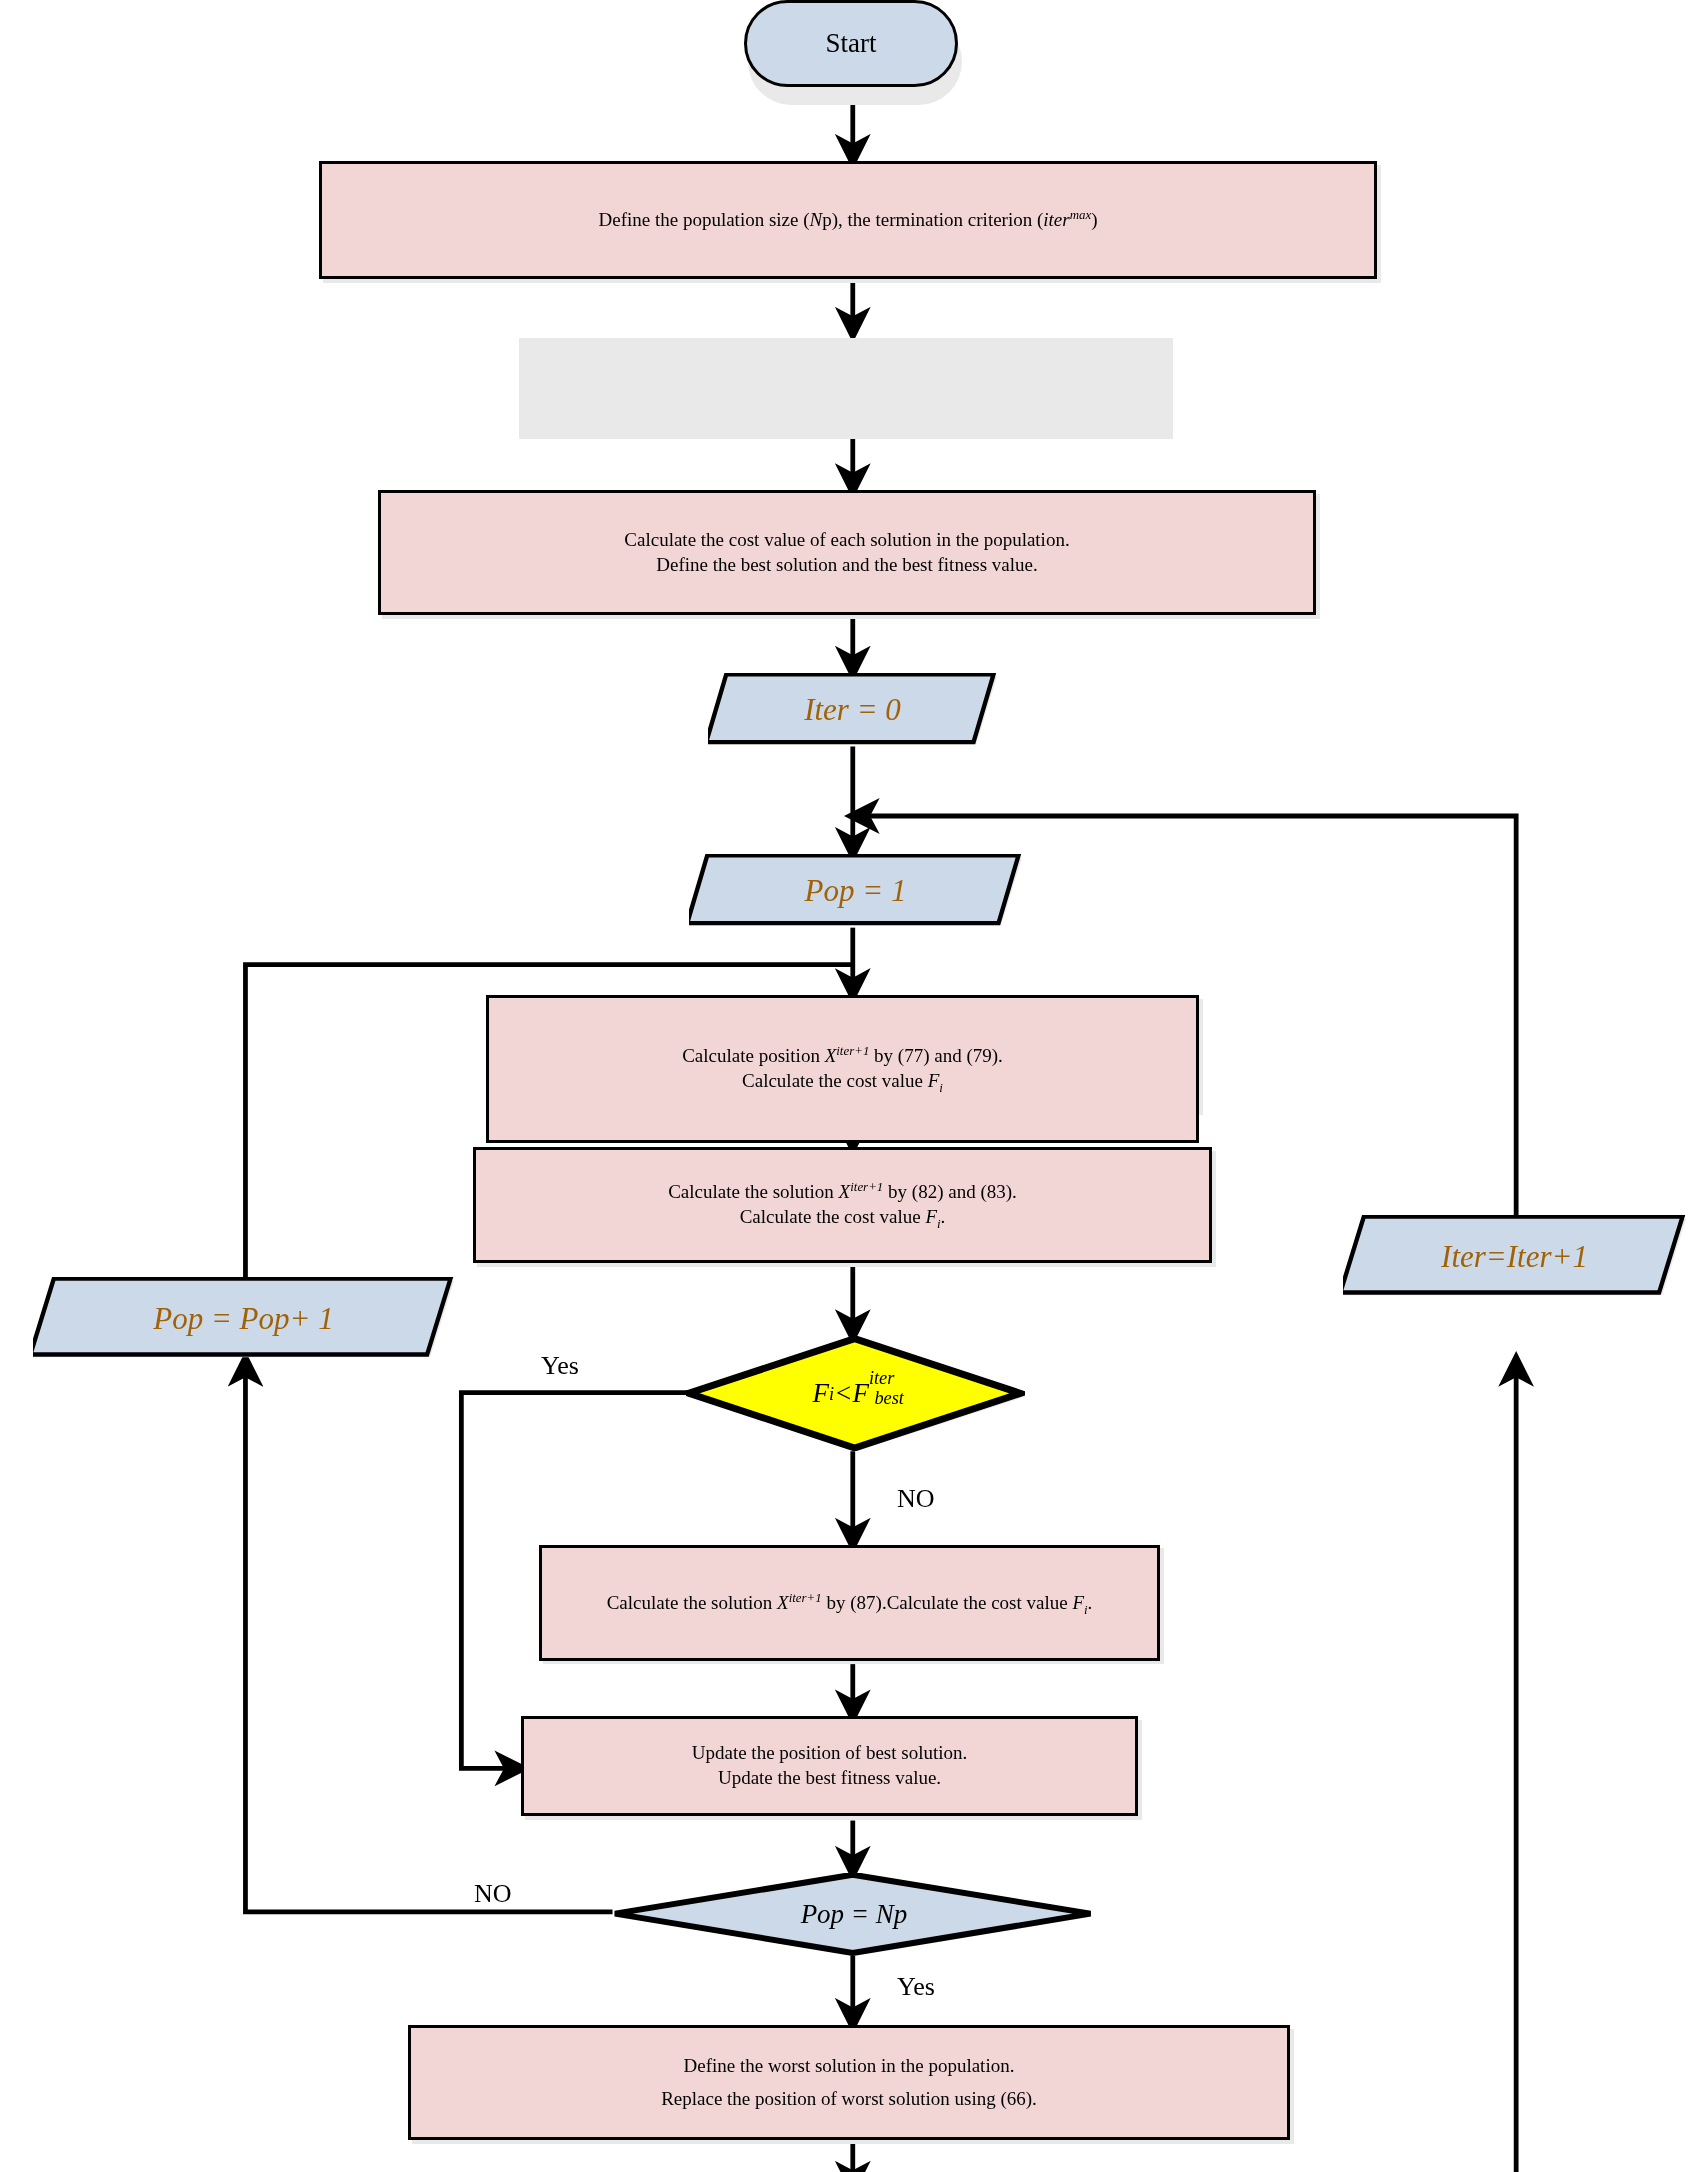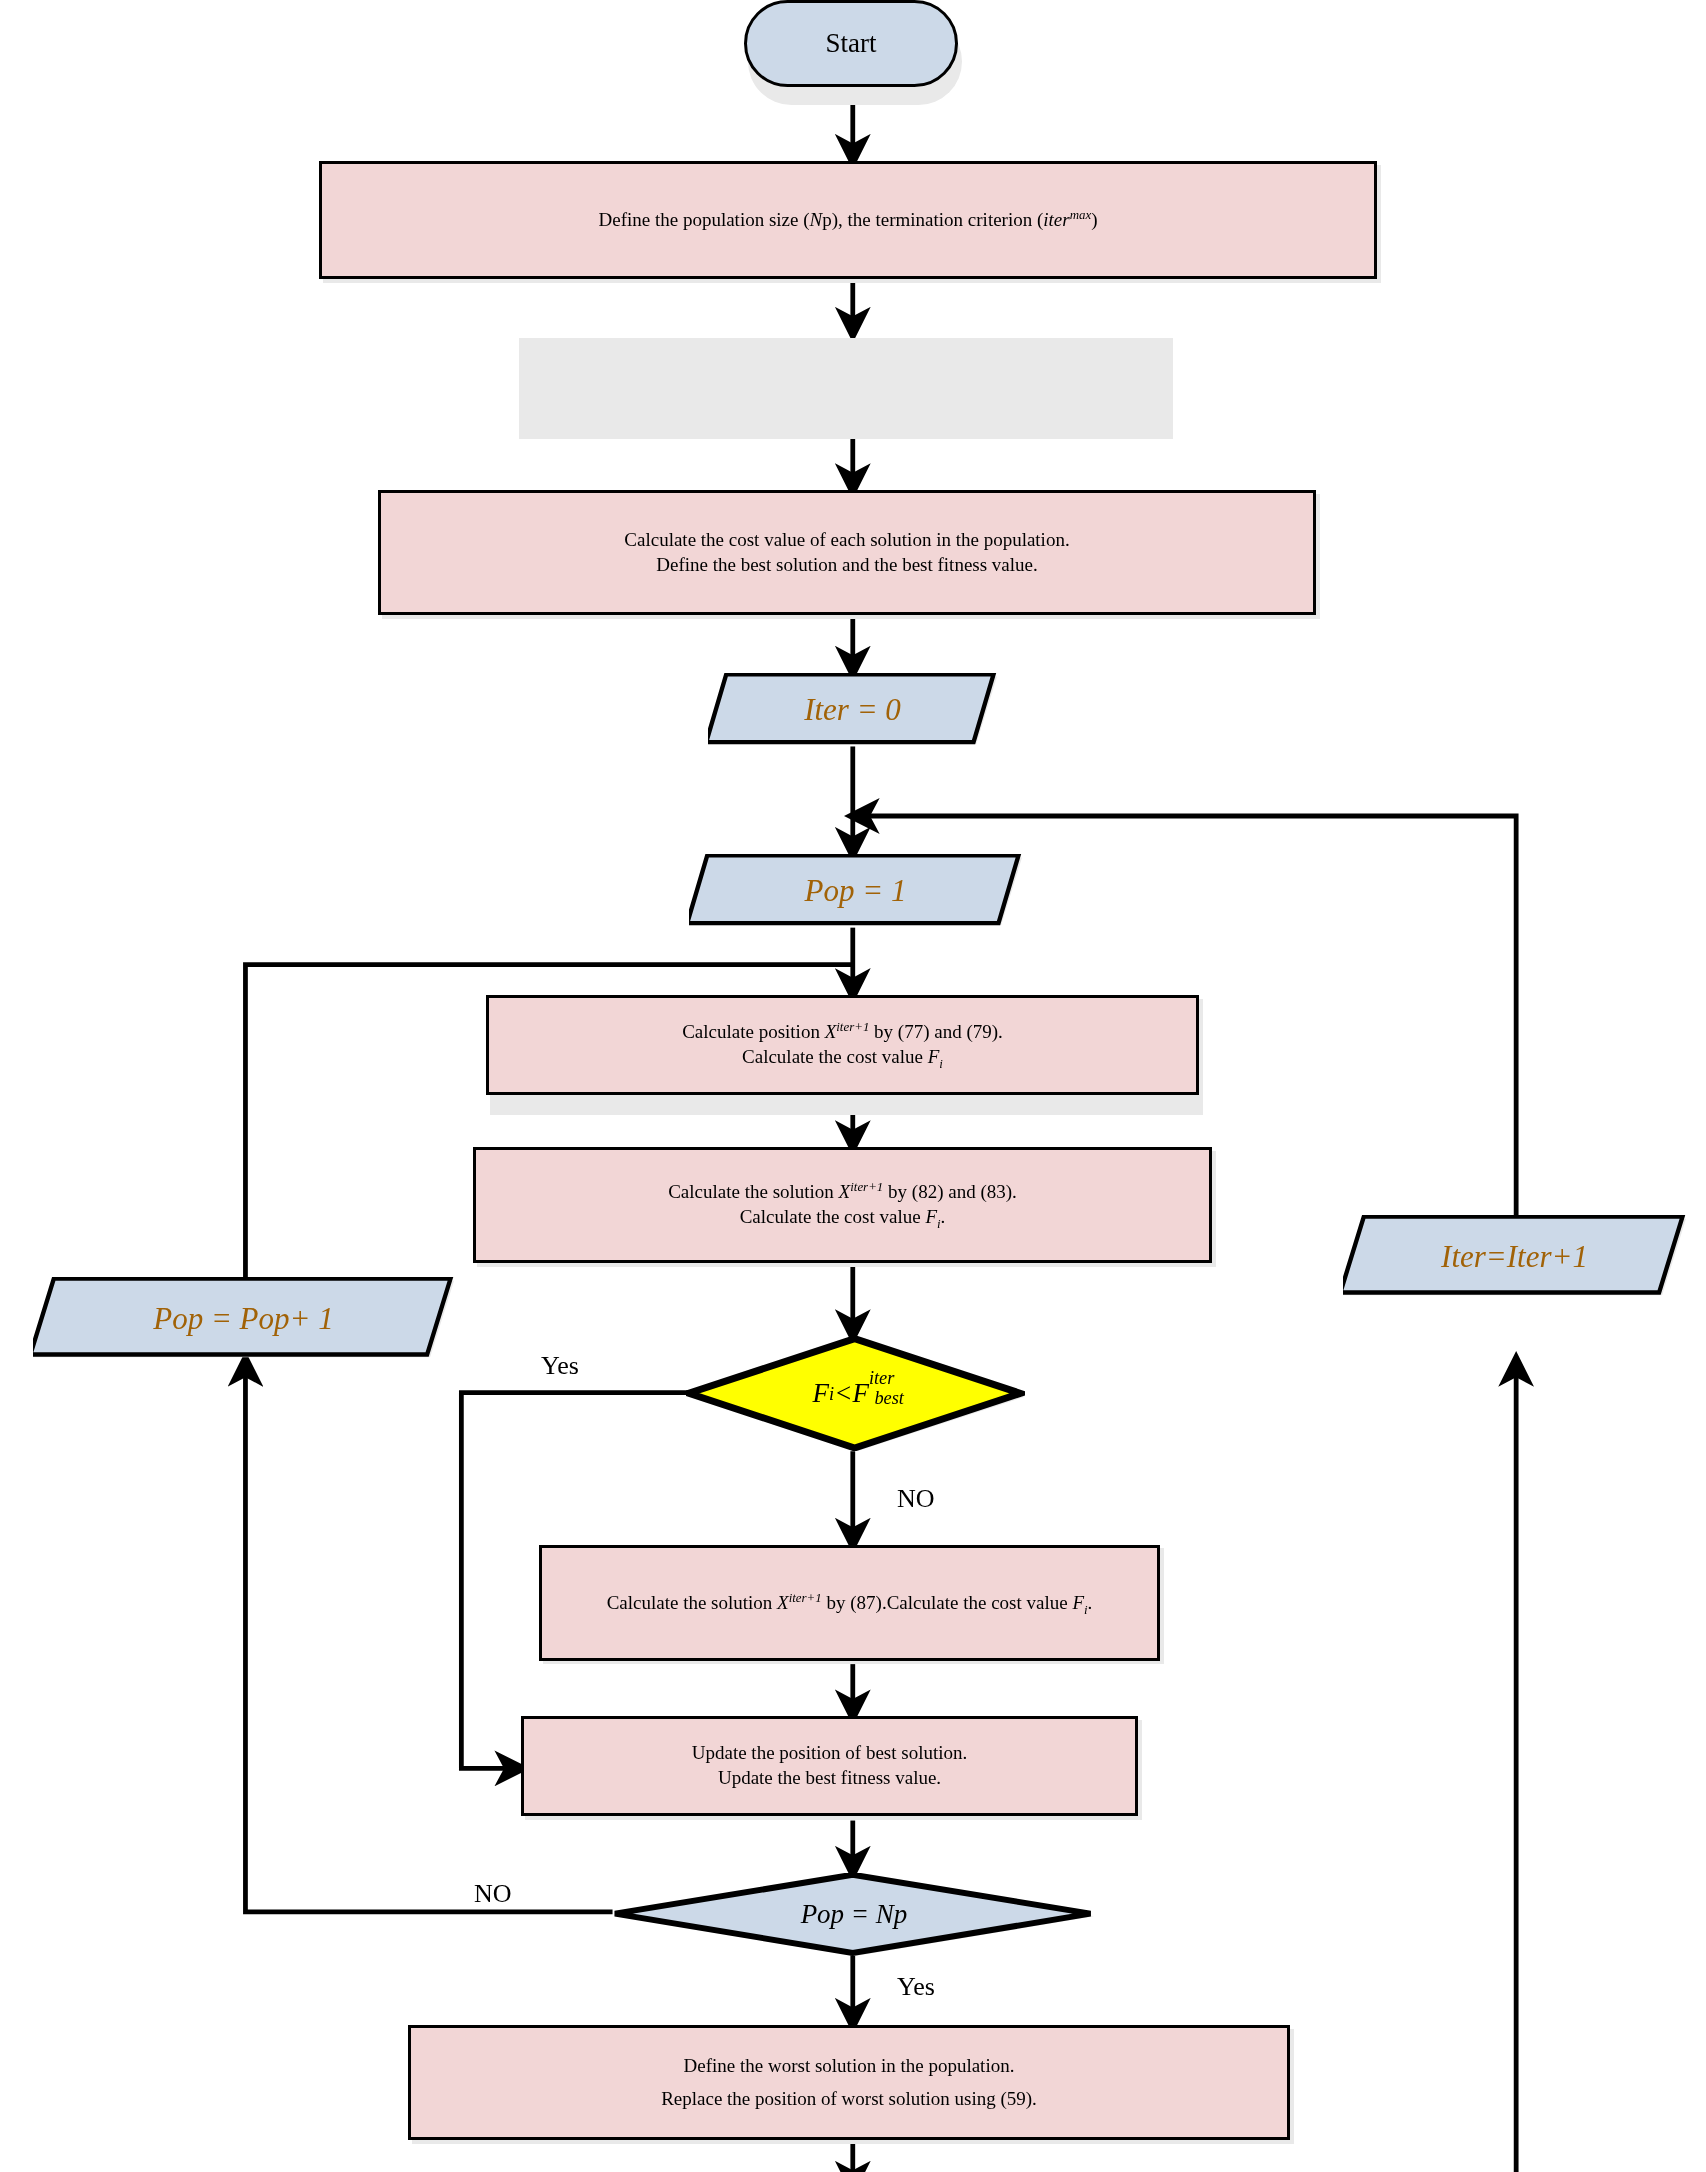--- a/index.html
+++ b/index.html
@@ -197,21 +197,21 @@
 
   <div class="para-wrap" style="left:689px; top:854px; width:333px; height:74px;">
     <svg width="333" height="74" viewBox="0 0 766 170">
       <polygon points="48,8 766,8 718,164 0,164" fill="#e9e9e9" stroke="none"></polygon>
       <polygon points="42,3 758,3 712,159 -4,159" fill="#ccd9e8" stroke="#000000" stroke-width="10"></polygon>
     </svg>
     <div class="para-label">Pop = 1</div>
   </div>
 
   <div class="shadow process-shadow" style="left:490px; top:999px; width:713px; height:116px;"></div>
-  <div class="node process" style="left:486px; top:995px; width:713px; height:100px; flex-direction:column;">
+  <div class="node process" style="left:486px; top:995px; width:713px; height:148px; flex-direction:column;">
     <span><span>Calculate position </span><span class="it">X</span><sup>iter+1</sup><span> by (77) and (79).</span></span>
     <span><span>Calculate the cost value </span><span class="it">F</span><sub>i</sub></span>
   </div>
 
   <div class="shadow process-shadow" style="left:477px; top:1151px; width:739px; height:116px;"></div>
   <div class="node process" style="left:473px; top:1147px; width:739px; height:116px; flex-direction:column;">
     <span><span>Calculate the solution </span><span class="it">X</span><sup>iter+1</sup><span> by (82) and (83).</span></span>
     <span><span>Calculate the cost value </span><span class="it">F</span><sub>i</sub><span>.</span></span>
   </div>
 
@@ -264,21 +264,21 @@
     <svg width="482" height="83" viewBox="0 0 1110 192">
       <polygon points="558,10 1110,100 558,192 6,100" fill="#e9e9e9" stroke="none"></polygon>
       <polygon points="552,4 1102,94 552,185 2,94" fill="#ccd9e8" stroke="#000000" stroke-width="14"></polygon>
     </svg>
     <div class="diamond-label">Pop =  Np</div>
   </div>
 
   <div class="shadow process-shadow" style="left:412px; top:2029px; width:882px; height:115px;"></div>
   <div class="node process" style="left:408px; top:2025px; width:882px; height:115px; flex-direction:column;gap:8px;">
     <span>Define the worst solution in the population.</span>
-    <span>Replace the position of  worst solution using (59).</span>
+    <span>Replace the position of  worst solution using (66).</span>
   </div>
 
   <div class="edge-label" style="left:541px; top:1351px;">Yes</div>
   <div class="edge-label" style="left:897px; top:1484px;">NO</div>
   <div class="edge-label" style="left:474px; top:1879px;">NO</div>
   <div class="edge-label" style="left:897px; top:1972px;">Yes</div>
 
 </div>
 
 

